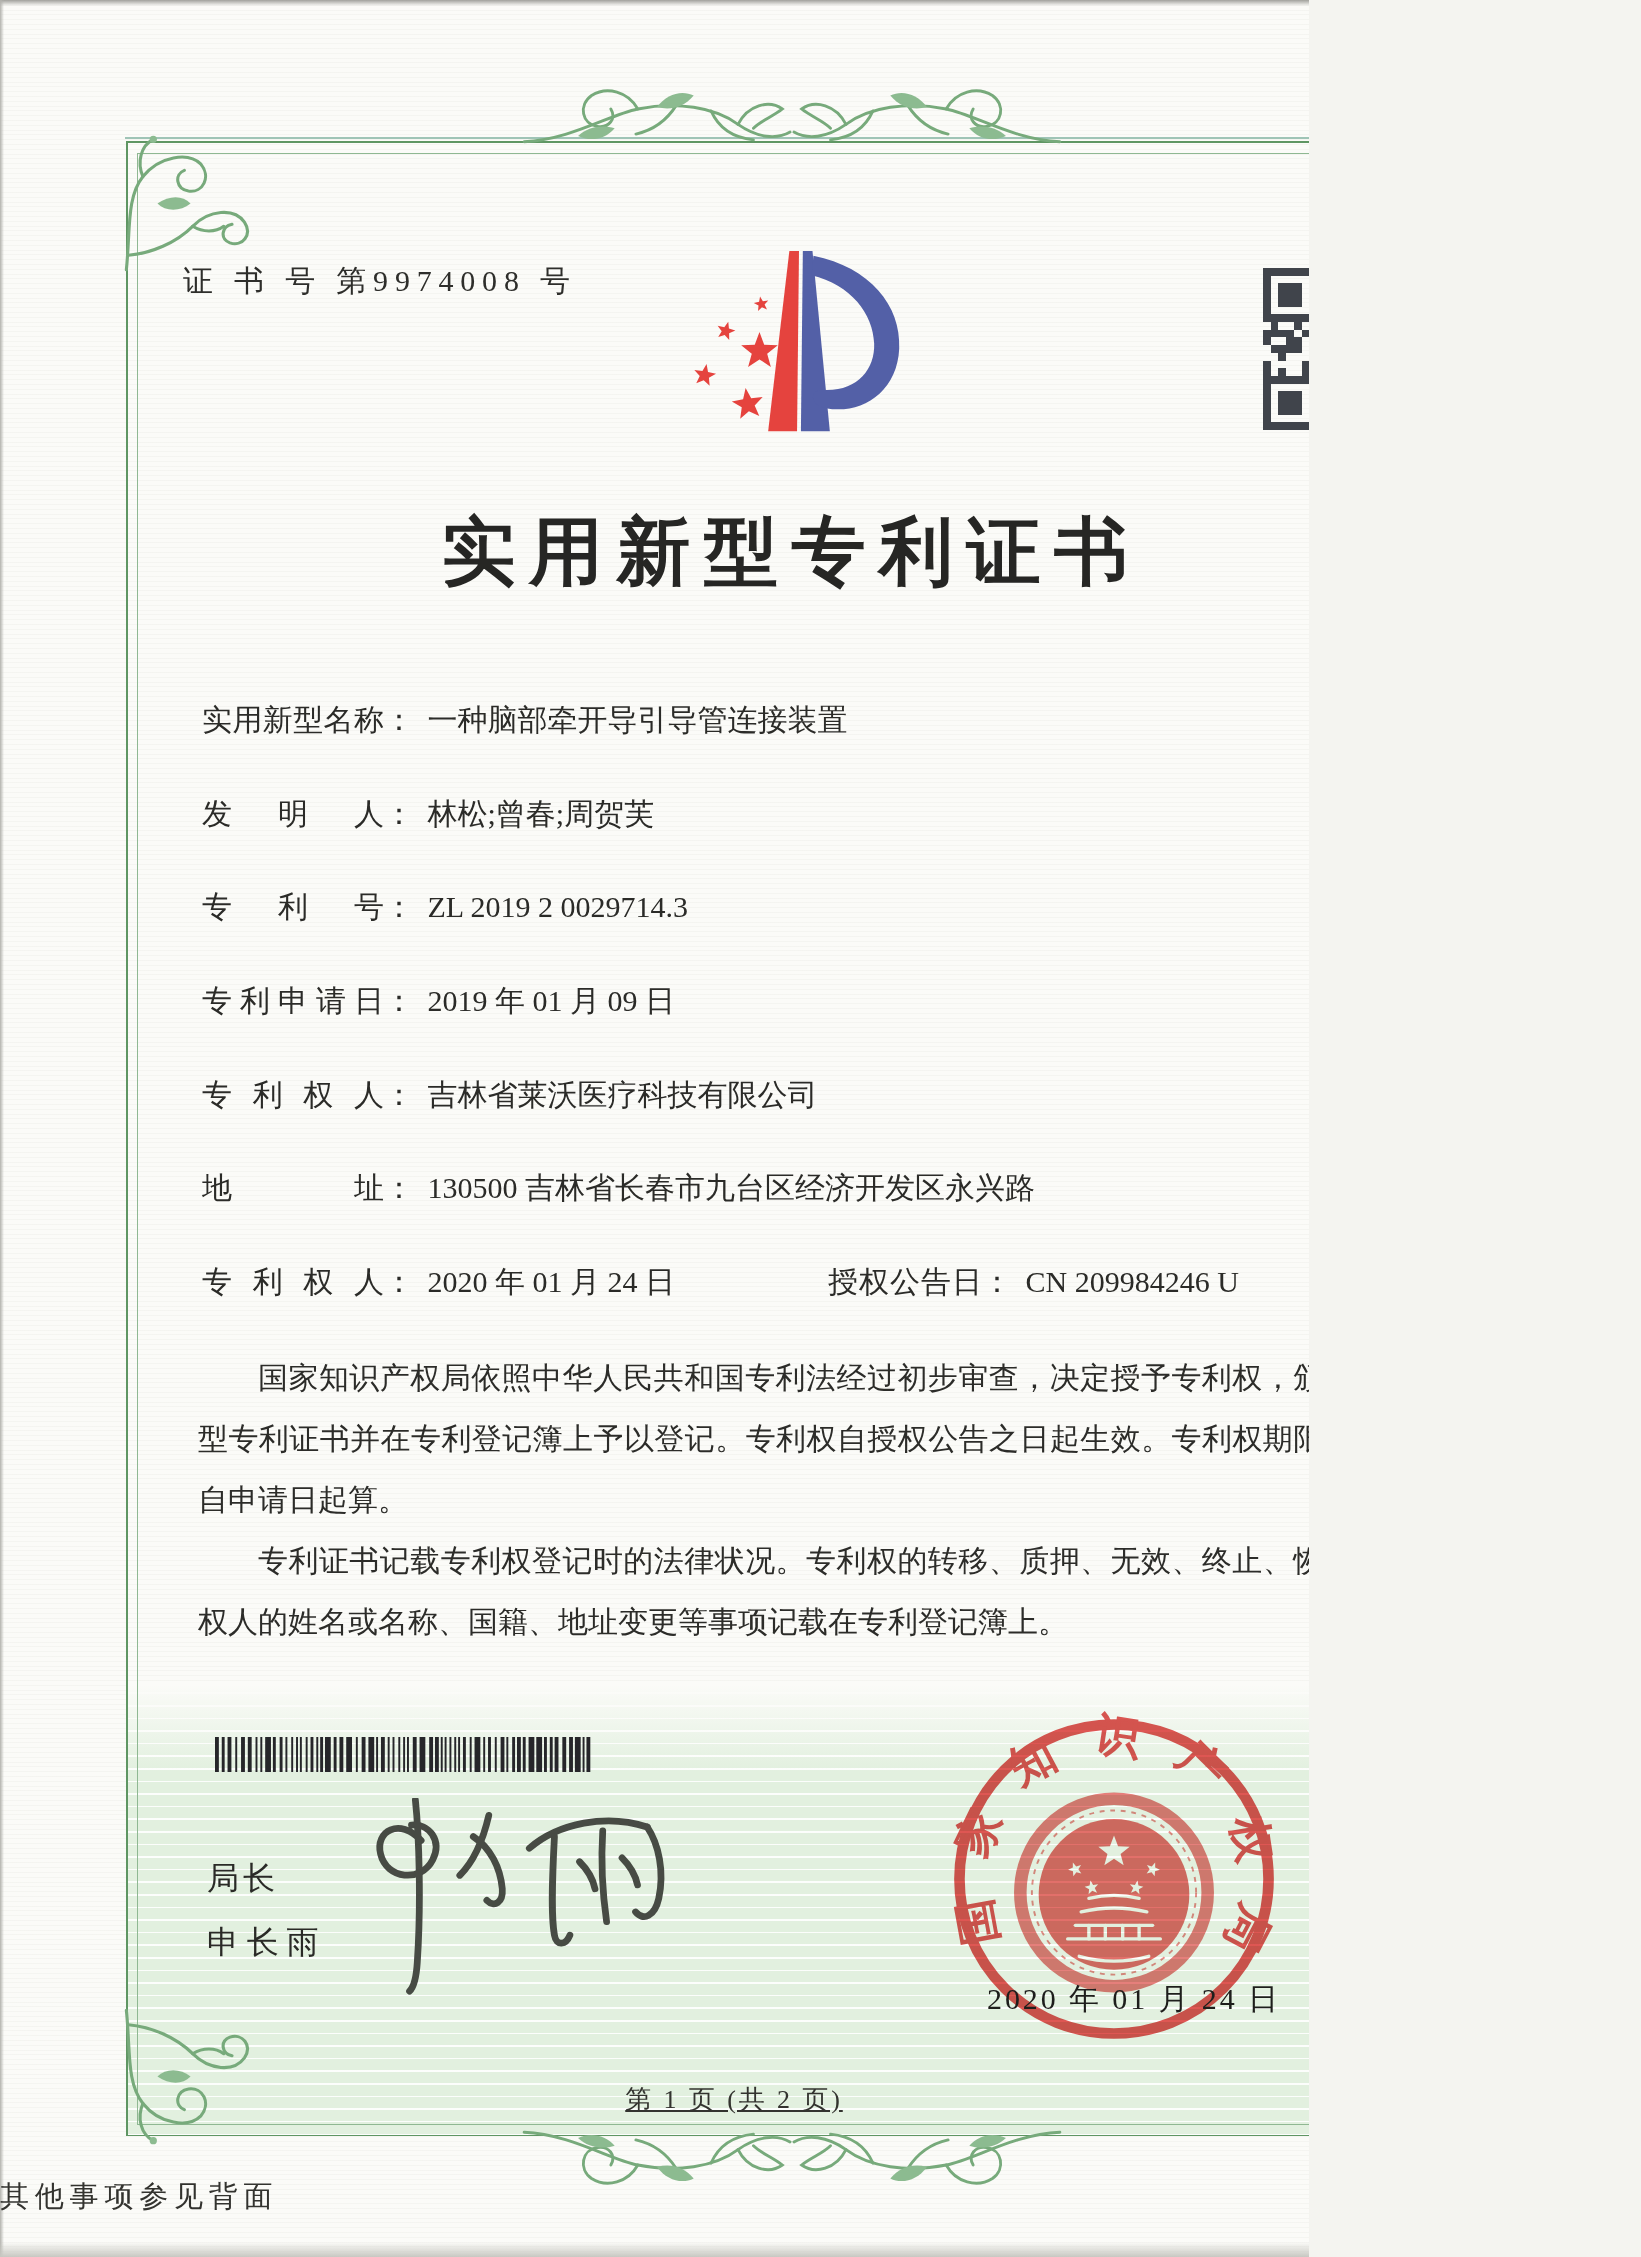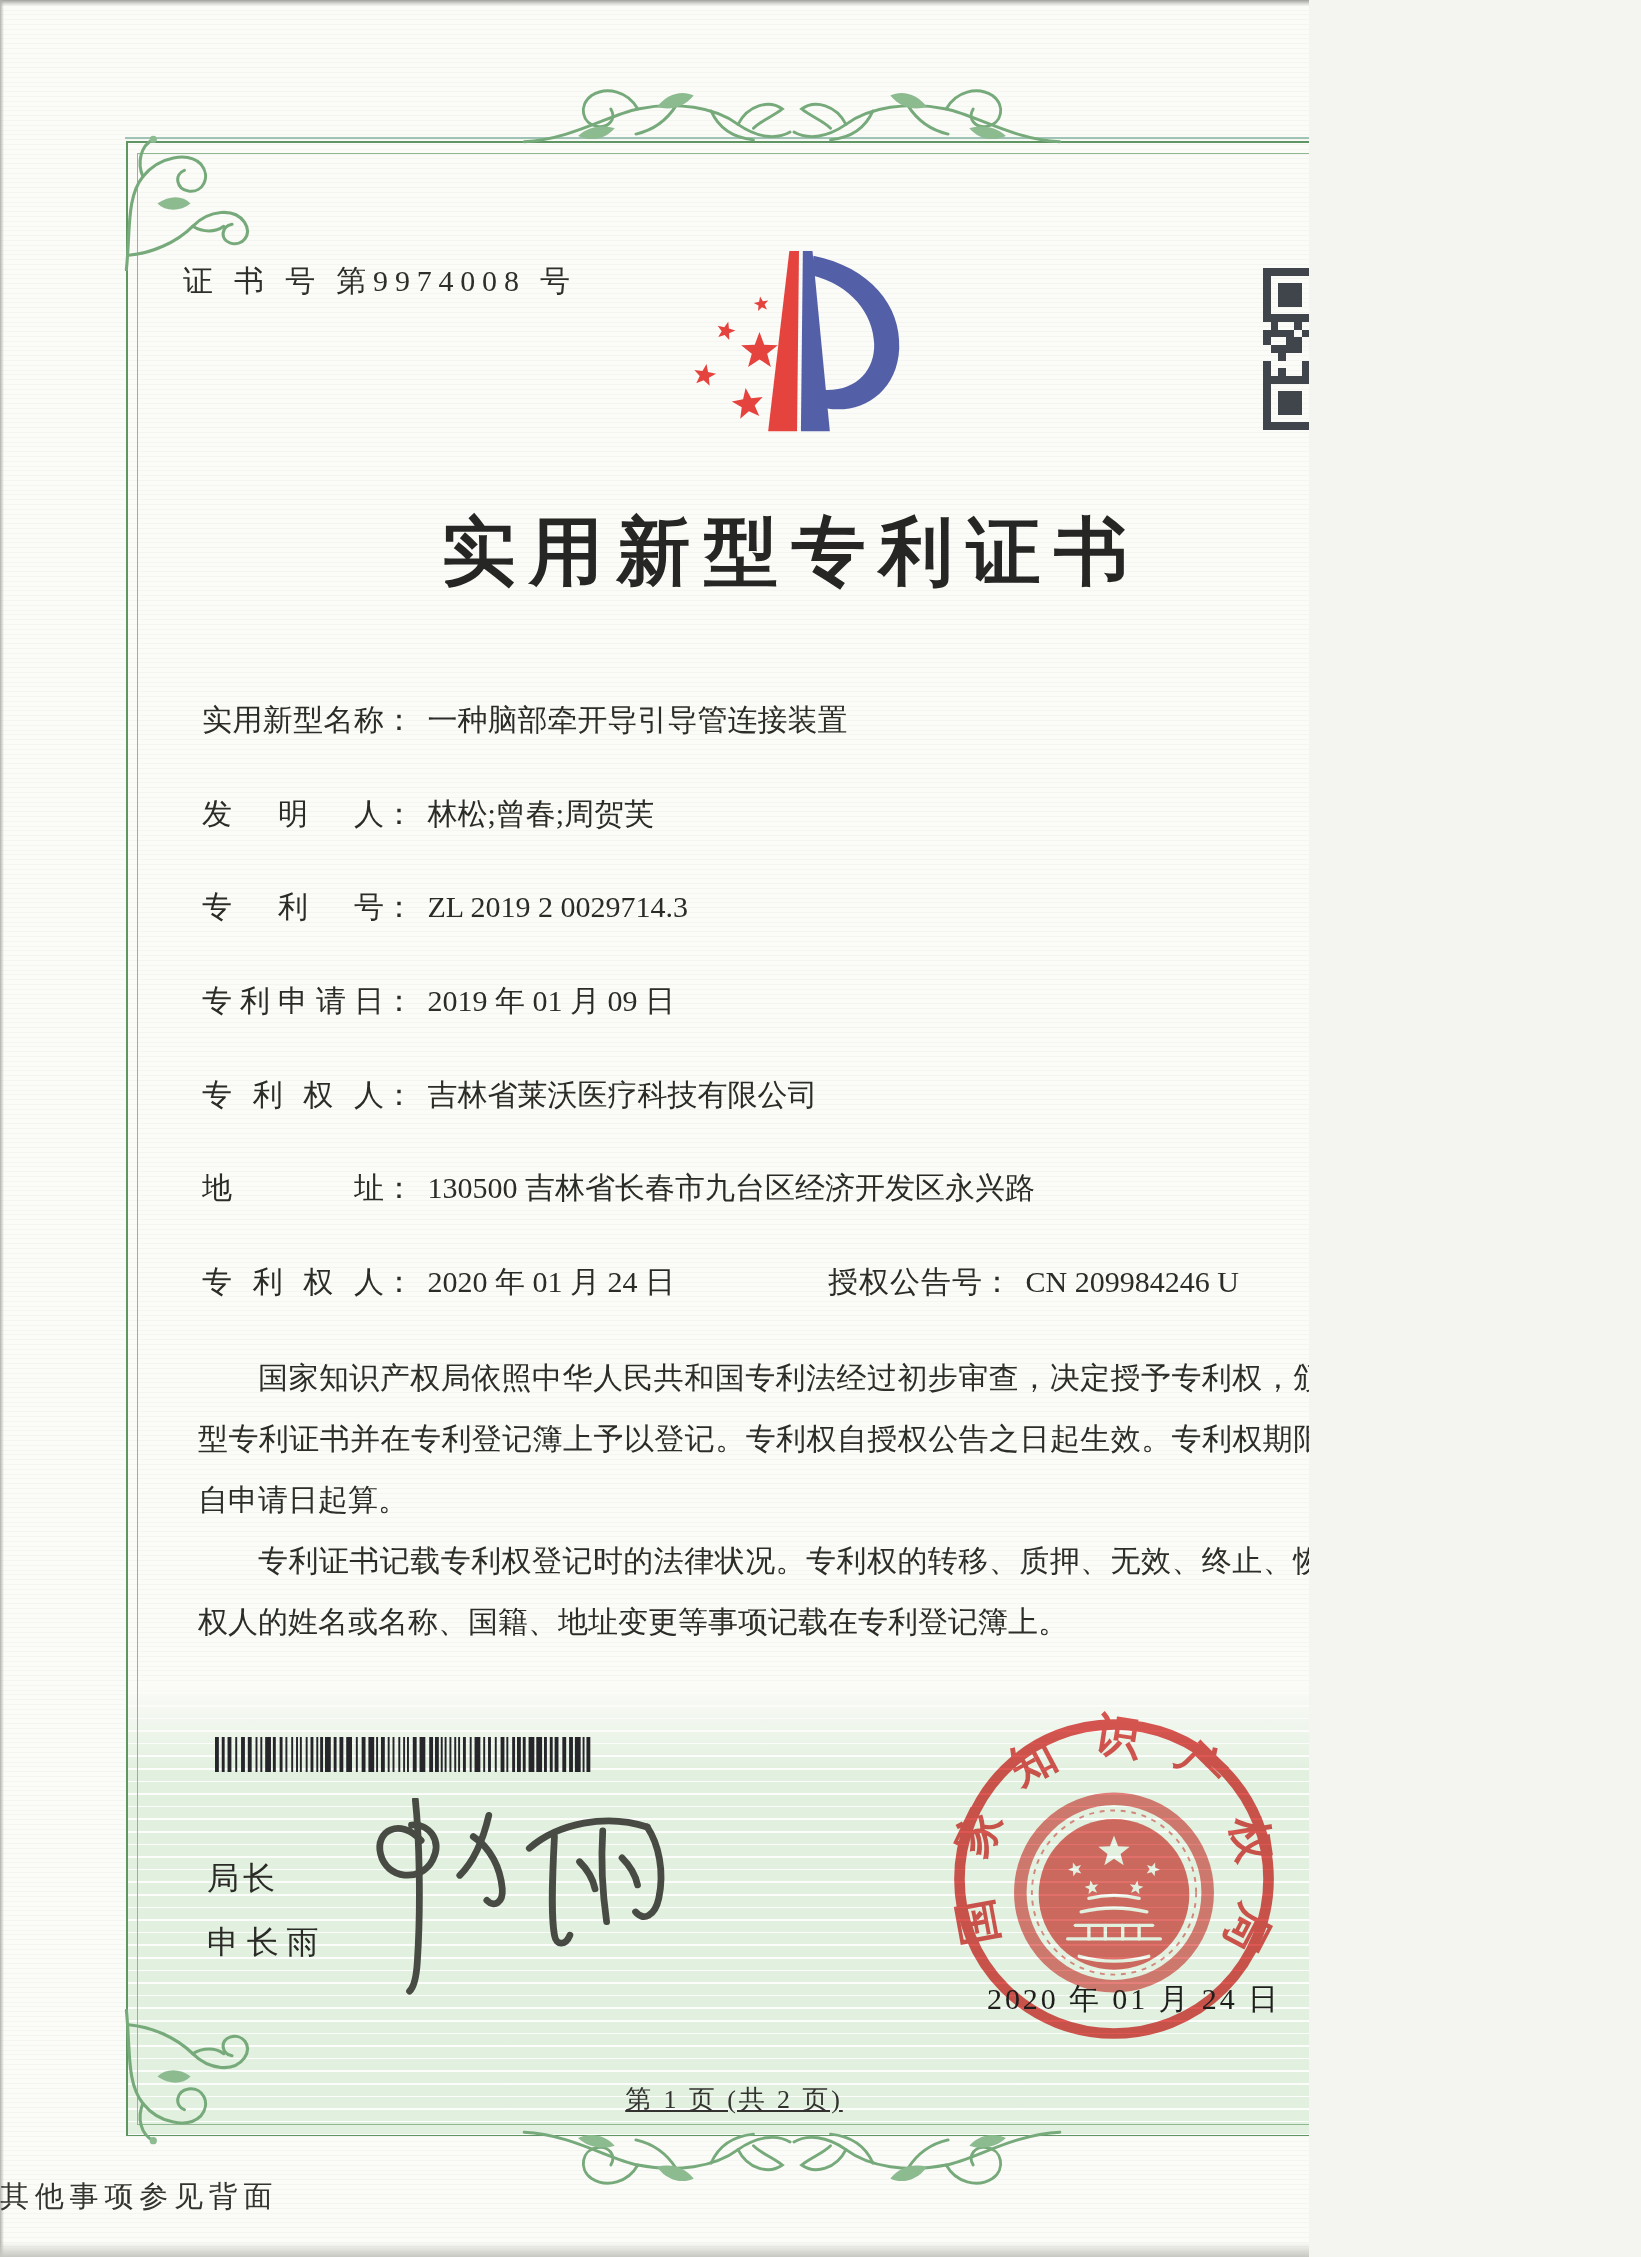--- a/index.html
+++ b/index.html
@@ -450,21 +450,21 @@
   </div>
   <div class="f-row" style="top:1074px">
     <span class="flabel">专利权人</span><span class="fcolon">：</span><span class="fvalue">吉林省莱沃医疗科技有限公司</span>
   </div>
   <div class="f-row" style="top:1167px">
     <span class="flabel">地址</span><span class="fcolon">：</span><span class="fvalue">130500 吉林省长春市九台区经济开发区永兴路</span>
   </div>
   <div class="f-row" style="top:1261px">
     <span class="flabel">专利权人</span><span class="fcolon">：</span><span class="fvalue">2020 年 01 月 24 日</span>
     <span class="grant2">
-      <span class="flabel">授权公告号</span><span class="fcolon">：</span><span class="fvalue">CN 209984246 U</span>
+      <span class="flabel">授权公告日</span><span class="fcolon">：</span><span class="fvalue">CN 209984246 U</span>
     </span>
   </div>
 
   <div class="paras">
     <p>国家知识产权局依照中华人民共和国专利法经过初步审查，决定授予专利权，颁发实用新型专利证书并在专利登记簿上予以登记。专利权自授权公告之日起生效。专利权期限为十年，自申请日起算。</p>
     <p>专利证书记载专利权登记时的法律状况。专利权的转移、质押、无效、终止、恢复和专利权人的姓名或名称、国籍、地址变更等事项记载在专利登记簿上。</p>
   </div>
 
   <svg class="barcode" id="barcode" viewBox="0 0 398 36" preserveAspectRatio="none">
       <rect x="0" y="0" width="4" height="36" fill="#26262a"></rect>

